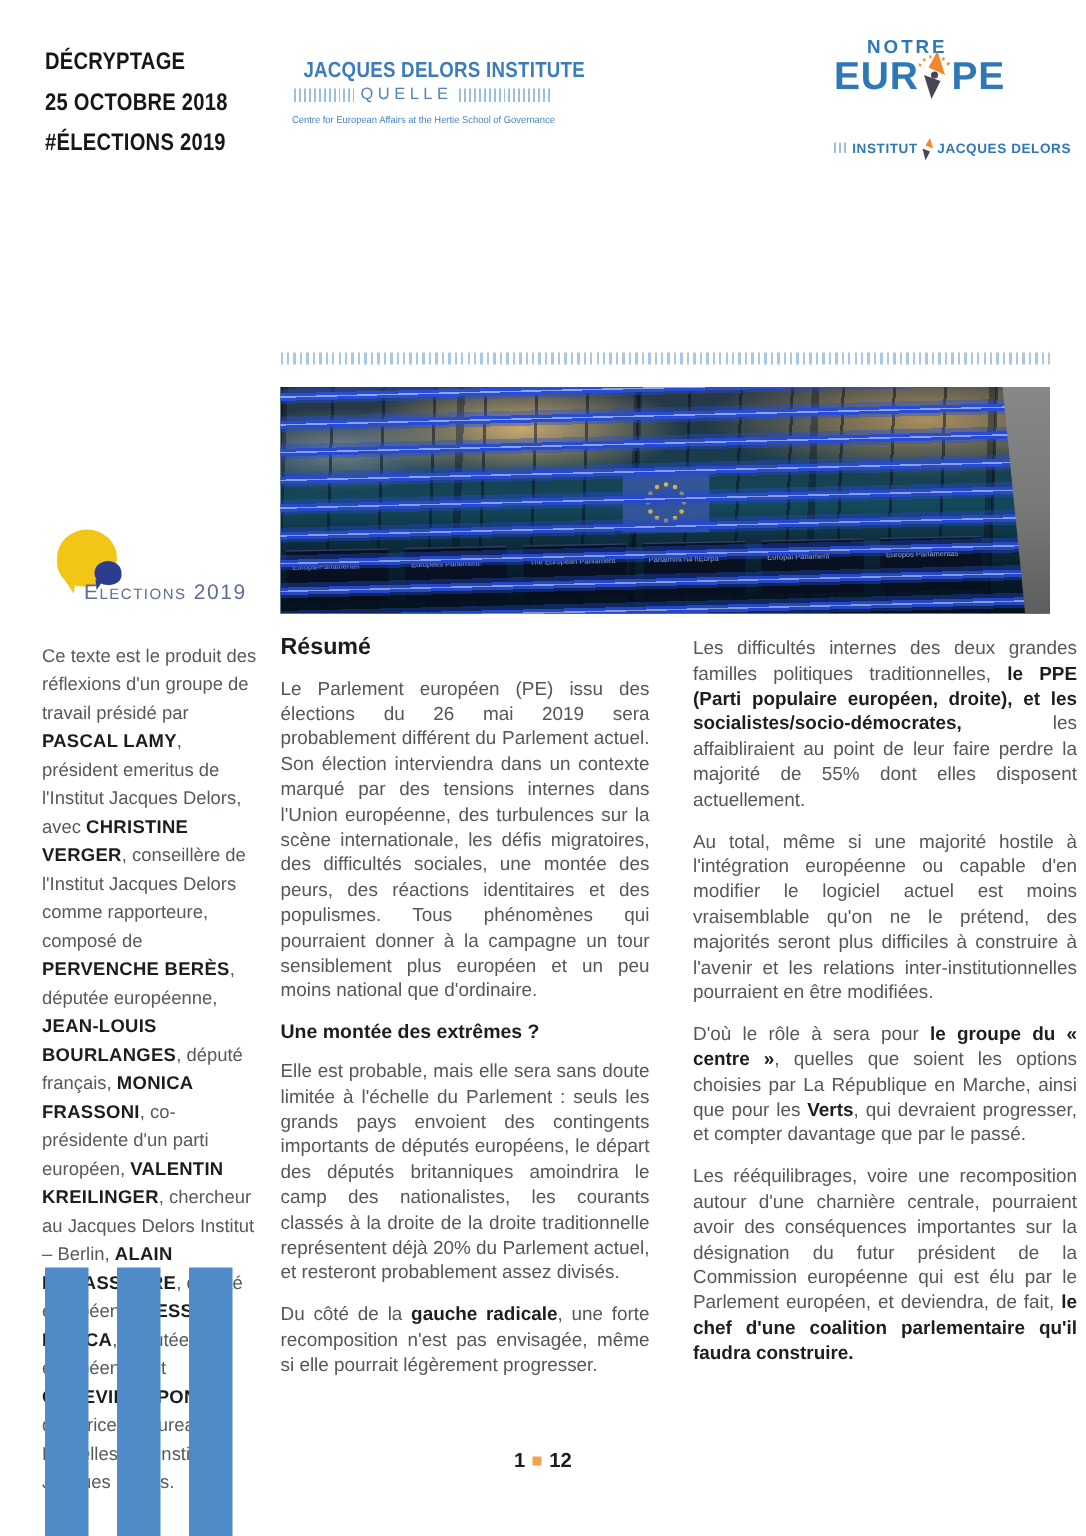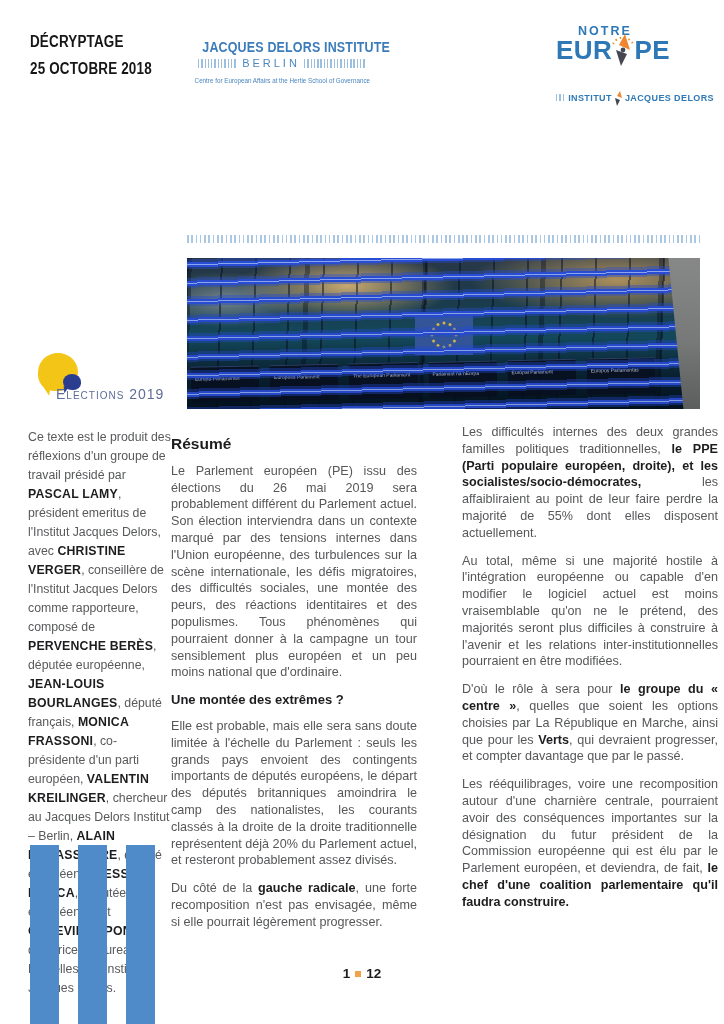--- a/index.html
+++ b/index.html
@@ -83,21 +83,21 @@
        border-right:6px solid transparent;border-top:7px solid #2b3d8f;transform:rotate(-6deg);}
   .badge-label{position:absolute;left:26px;top:33px;color:#5e6d95;font-size:14px;
                font-variant:small-caps;letter-spacing:1px;}
 
   .sidebar-about{position:absolute;left:28px;top:428px;width:143px;
                  color:#58595b;font-size:12.3px;line-height:19px;}
 
   
   .col{position:absolute;top:424px;color:#565759;font-size:12.6px;line-height:16.8px;
        text-align:justify;}
-  .col1{left:171px;width:246px;margin-top:12px;}
+  .col1{left:187px;width:246px;}
   .col2{left:444px;width:256px;margin-left:18px;}
   .resume-h{font-size:15.5px;font-weight:700;color:#1d1d1f;margin:0 0 10px 0;text-align:left;}
   .body-para{margin:0 0 11px 0;}
   .col-subhead{font-size:13px;font-weight:700;color:#1d1d1f;margin:3px 0 9px 0;text-align:left;}
   .seg-b{font-weight:700;color:#1d1d1f;}
   .sidebar-about .seg-b{letter-spacing:.2px;}
 
   
   .footer{position:absolute;left:0;top:966px;width:724px;text-align:center;color:#1d1d1f;
           font-weight:700;font-size:13.5px;}
@@ -109,27 +109,28 @@
   .bar{width:29px;height:179px;background:#4e8bc8;}
 </style>
 </head>
 <body>
 
 <div class="page">
 
   <div class="meta">
     <div><span class="cond">DÉCRYPTAGE</span></div>
     <div><span class="cond">25 OCTOBRE 2018</span></div>
+    <div><span class="cond">#ÉLECTIONS 2019</span></div>
   </div>
 
   <div class="jdi">
     <span class="jdi-title">JACQUES DELORS INSTITUTE</span>
     <div class="jdi-berlin">
       <span class="hatch h-l"></span>
-      <span class="word">BERLIN</span>
+      <span class="word">QUELLE</span>
       <span class="hatch h-r"></span>
     </div>
     <span class="jdi-sub">Centre for European Affairs at the Hertie School of Governance</span>
   </div>
 
   <div class="ne">
     <div class="ne-notre">NOTRE</div>
     <div class="ne-main">
       <span class="ne-big">EUR</span>
       <span class="ne-compass">

